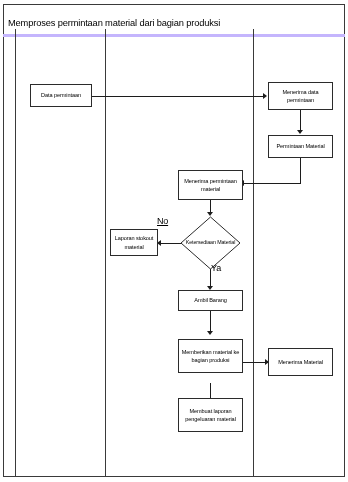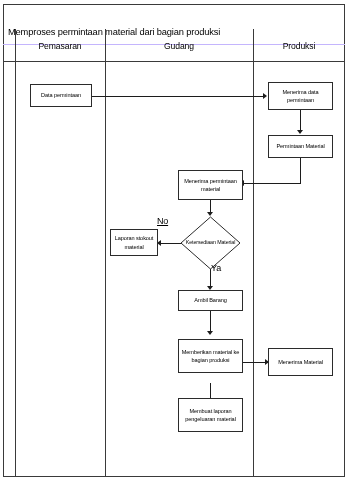--- a/index.html
+++ b/index.html
@@ -27,25 +27,25 @@
     top: 4px;
     width: 342px;
     height: 473px;
     border: 1px solid #3a3a3a;
     box-sizing: border-box;
     background: #ffffff;
   }
   .title-row {
     position: absolute;
     left: 3px;
-    top: 20px;
+    top: 12px;
     width: 342px;
     height: 25px;
     box-sizing: border-box;
-    border-bottom: 1px solid #c4b5fd;
+    border-bottom: 3px solid #c4b5fd;
     display: flex;
     align-items: center;
   }
   .title-text {
     font-size: 9.3px;
     padding-left: 5px;
     letter-spacing: -0.15px;
     white-space: nowrap;
   }
   .header-row {
@@ -154,25 +154,20 @@
 <body>
 
 <div id="page">
 
   <div class="frame"></div>
 
   <div class="title-row">
     <div class="title-text">Memproses permintaan material dari bagian produksi</div>
   </div>
 
-  <div class="header-row">
-    <div class="lane-head" style="left:12px; width:90px;">Pemasaran</div>
-    <div class="lane-head" style="left:102px; width:148px;">Gudang</div>
-    <div class="lane-head" style="left:250px; width:92px;">Produksi</div>
-  </div>
 
   <div class="vline" style="left:15px; top:29px; height:448px;"></div>
   <div class="vline" style="left:105px; top:29px; height:448px;"></div>
   <div class="vline" style="left:253px; top:29px; height:448px;"></div>
 
   <div class="conn h" style="left:92px; top:96px; width:172px;"></div>
   <div class="arrow right" style="left:263px; top:93px;"></div>
 
   <div class="conn v" style="left:300px; top:110px; height:22px;"></div>
   <div class="arrow down" style="left:297px; top:130px;"></div>

